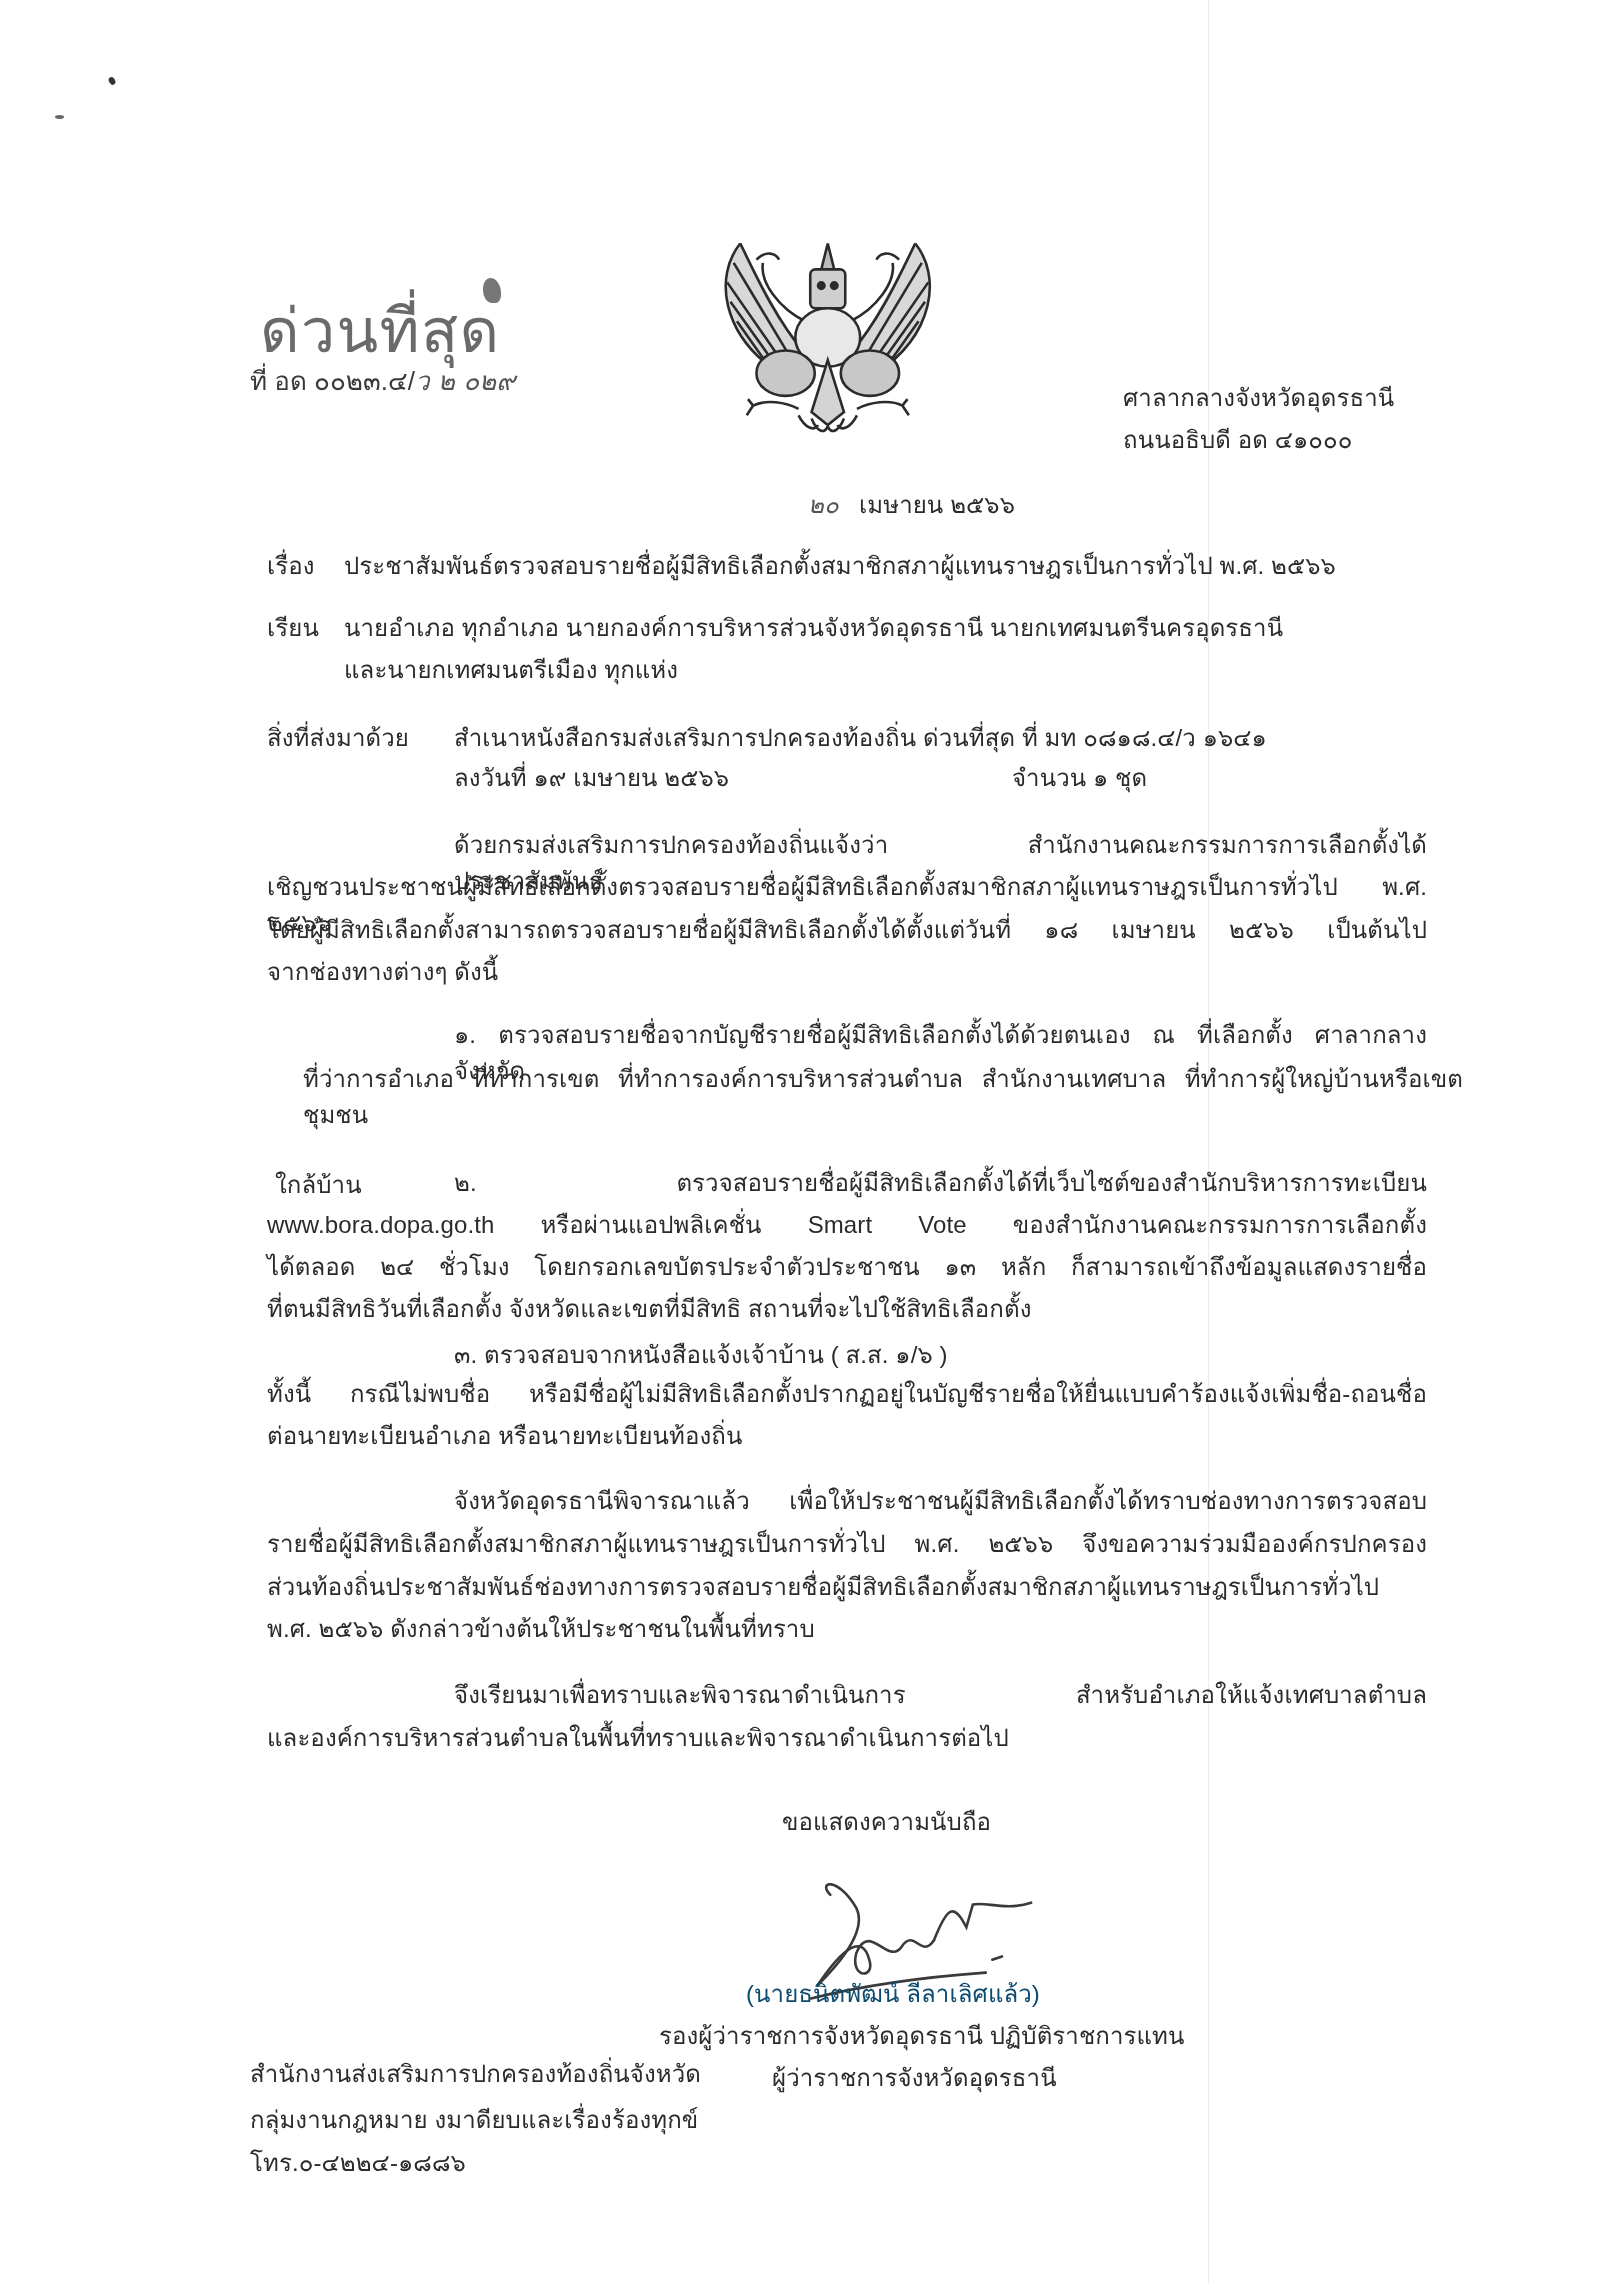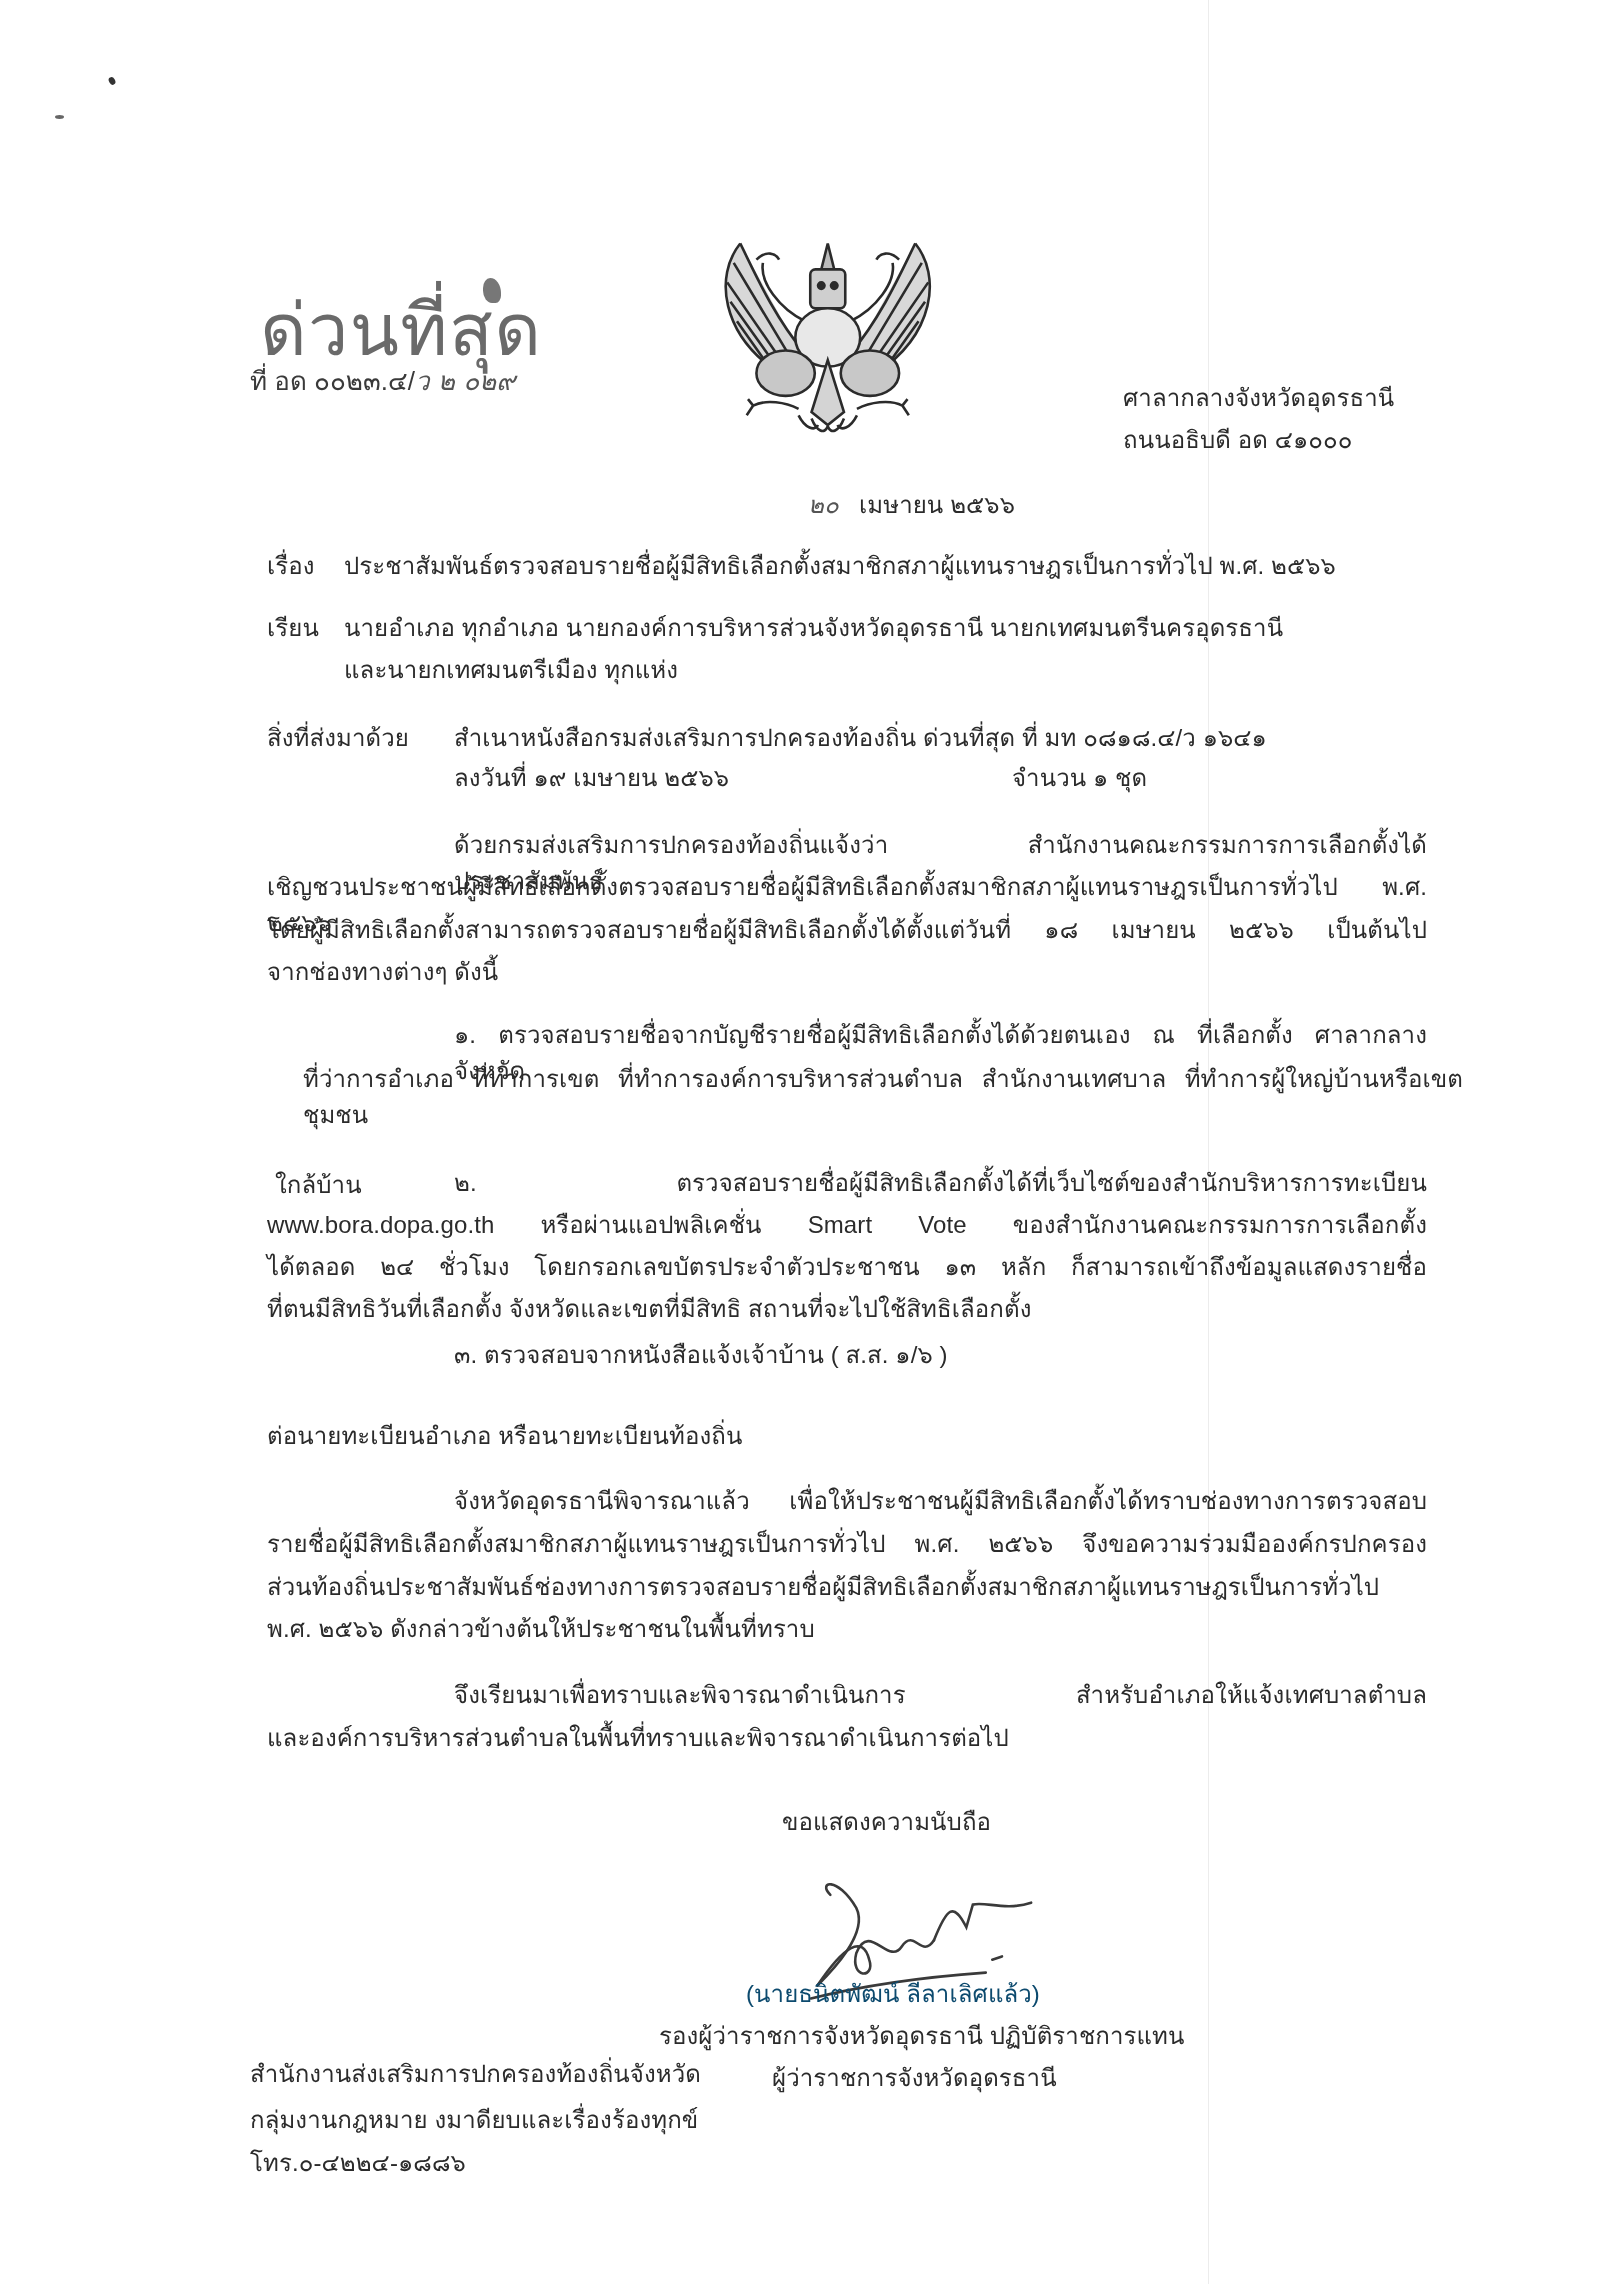--- a/index.html
+++ b/index.html
@@ -1,21 +1,21 @@
 <!DOCTYPE html>
 <html style="font-size:10.4px"><head>
 <meta charset="utf-8">
 <style>
   html, body { margin:0; padding:0; background:#ffffff; }
   body { width:1623px; height:2284px; position:relative; overflow:hidden;
          font-family:"Liberation Sans", "DejaVu Sans", sans-serif; color:#2a2a2a; }
   .page { position:absolute; left:0; top:0; width:1623px; height:2284px; background:#fff; }
   .ln { position:absolute; white-space:nowrap; font-size:24px; line-height:36px; color:#2b2b2b; letter-spacing:0.1px; }
   .just { text-align:justify; text-align-last:justify; white-space:normal; }
-  .urgent { position:absolute; left:260px; top:295px; font-size:72px; line-height:71px; color:#6a6a6a;
+  .urgent { position:absolute; left:260px; top:295px; font-size:61px; line-height:71px; color:#6a6a6a;
             font-family:"DejaVu Sans", sans-serif; font-weight:300; letter-spacing:1.3px; }
   .docno { position:absolute; left:250px; top:363px; font-size:26px; line-height:36px; color:#3a3a3a; }
   .hand { font-family:"DejaVu Serif", serif; font-style:italic; color:#555; }
   .garuda { position:absolute; left:701px; top:224px; width:260px; height:214px; }
   .scan-line { position:absolute; left:1208px; top:0; width:0.6px; height:2284px; background:#ececec; }
   .speck { position:absolute; background:#333; border-radius:50%; }
   .sig { position:absolute; left:772px; top:1869px; width:311px; height:136px; }
 </style>
 </head>
 <body>
@@ -94,20 +94,21 @@
   <div class="ln just" style="left:267px;top:1061px;width:1160px;margin-left:36px;">ที่ว่าการอำเภอ ที่ทำการเขต ที่ทำการองค์การบริหารส่วนตำบล สำนักงานเทศบาล ที่ทำการผู้ใหญ่บ้านหรือเขตชุมชน</div>
   <div class="ln" style="left:267px;top:1167px;margin-left:8px;">ใกล้บ้าน</div>
 
   <div class="ln just" style="left:454px;top:1165px;width:973px;">๒. ตรวจสอบรายชื่อผู้มีสิทธิเลือกตั้งได้ที่เว็บไซต์ของสำนักบริหารการทะเบียน</div>
   <div class="ln just" style="left:267px;top:1207px;width:1160px;">www.bora.dopa.go.th หรือผ่านแอปพลิเคชั่น Smart Vote ของสำนักงานคณะกรรมการการเลือกตั้ง</div>
   <div class="ln just" style="left:267px;top:1249px;width:1160px;">ได้ตลอด ๒๔ ชั่วโมง โดยกรอกเลขบัตรประจำตัวประชาชน ๑๓ หลัก ก็สามารถเข้าถึงข้อมูลแสดงรายชื่อ</div>
   <div class="ln" style="left:267px;top:1291px;">ที่ตนมีสิทธิวันที่เลือกตั้ง จังหวัดและเขตที่มีสิทธิ สถานที่จะไปใช้สิทธิเลือกตั้ง</div>
 
   <div class="ln" style="left:454px;top:1337px;">๓. ตรวจสอบจากหนังสือแจ้งเจ้าบ้าน ( ส.ส. ๑/๖ )</div>
 
+  <div class="ln just" style="left:267px;top:1376px;width:1160px;">ทั้งนี้ กรณีไม่พบชื่อ หรือมีชื่อผู้ไม่มีสิทธิเลือกตั้งปรากฏอยู่ในบัญชีรายชื่อให้ยื่นแบบคำร้องแจ้งเพิ่มชื่อ-ถอนชื่อ</div>
   <div class="ln" style="left:267px;top:1418px;">ต่อนายทะเบียนอำเภอ หรือนายทะเบียนท้องถิ่น</div>
 
   <div class="ln just" style="left:454px;top:1483px;width:973px;">จังหวัดอุดรธานีพิจารณาแล้ว เพื่อให้ประชาชนผู้มีสิทธิเลือกตั้งได้ทราบช่องทางการตรวจสอบ</div>
   <div class="ln just" style="left:267px;top:1526px;width:1160px;">รายชื่อผู้มีสิทธิเลือกตั้งสมาชิกสภาผู้แทนราษฎรเป็นการทั่วไป พ.ศ. ๒๕๖๖ จึงขอความร่วมมือองค์กรปกครอง</div>
   <div class="ln just" style="left:267px;top:1569px;width:1160px;">ส่วนท้องถิ่นประชาสัมพันธ์ช่องทางการตรวจสอบรายชื่อผู้มีสิทธิเลือกตั้งสมาชิกสภาผู้แทนราษฎรเป็นการทั่วไป</div>
   <div class="ln" style="left:267px;top:1611px;">พ.ศ. ๒๕๖๖ ดังกล่าวข้างต้นให้ประชาชนในพื้นที่ทราบ</div>
 
   <div class="ln just" style="left:454px;top:1677px;width:973px;">จึงเรียนมาเพื่อทราบและพิจารณาดำเนินการ สำหรับอำเภอให้แจ้งเทศบาลตำบล</div>
   <div class="ln" style="left:267px;top:1720px;">และองค์การบริหารส่วนตำบลในพื้นที่ทราบและพิจารณาดำเนินการต่อไป</div>
 

